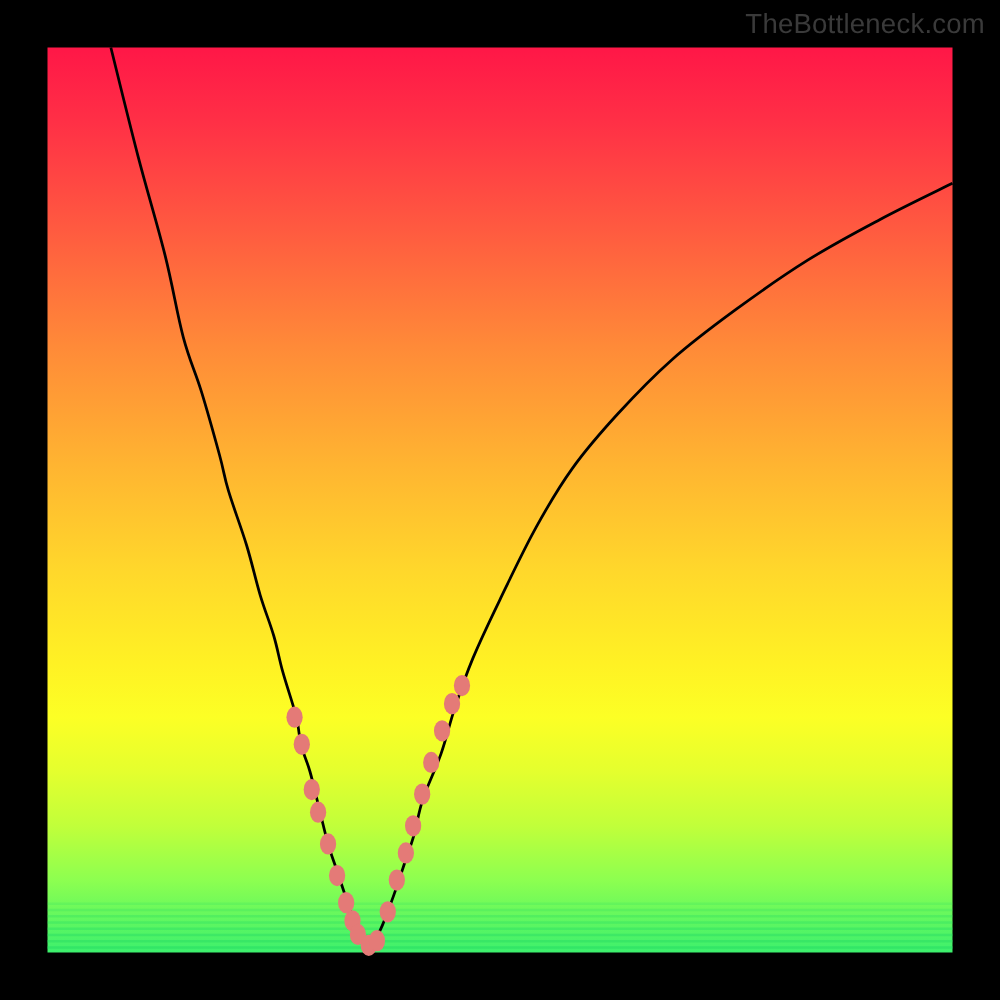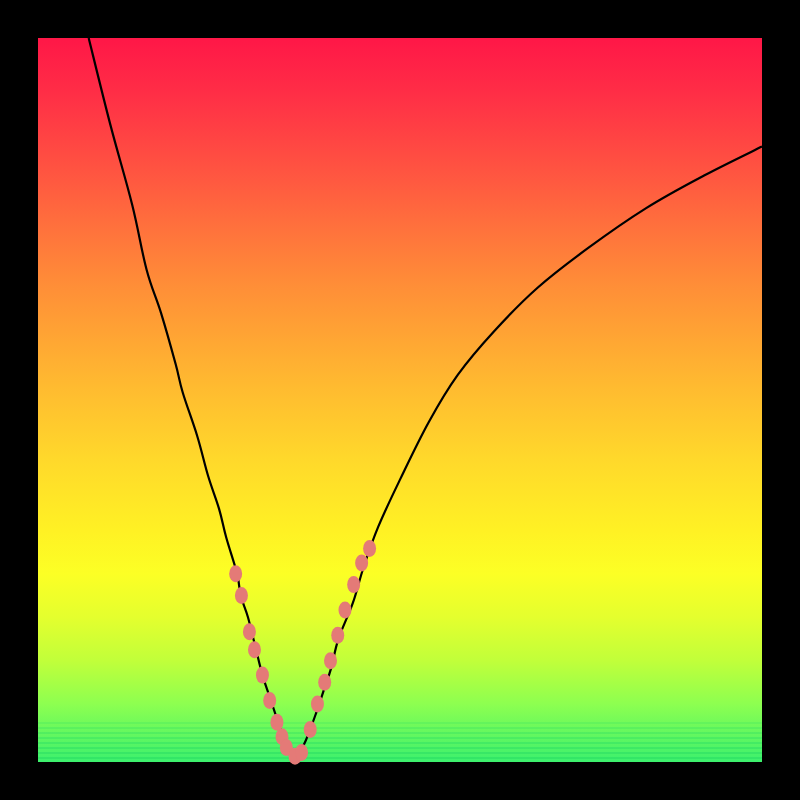--- a/index.html
+++ b/index.html
@@ -69,20 +69,21 @@
   }
   .dot {
     fill: #e47a77;
     stroke: none;
   }
 </style>
 </head>
 <body>
 
 <div class="frame">
+  <div class="watermark">TheBottleneck.com</div>
 
   <div class="plot-area">
 
     <div id="green-stripes-host">
         <div class="green-strip" style="height: 2px; bottom: 3px; background: rgba(40, 220, 100, 0.55);"></div>
         <div class="green-strip" style="height: 2px; bottom: 8px; background: rgba(40, 220, 100, 0.5);"></div>
         <div class="green-strip" style="height: 2px; bottom: 13px; background: rgba(40, 220, 100, 0.45);"></div>
         <div class="green-strip" style="height: 2px; bottom: 18px; background: rgba(40, 220, 100, 0.4);"></div>
         <div class="green-strip" style="height: 2px; bottom: 23px; background: rgba(40, 220, 100, 0.35);"></div>
         <div class="green-strip" style="height: 2px; bottom: 28px; background: rgba(40, 220, 100, 0.3);"></div>

